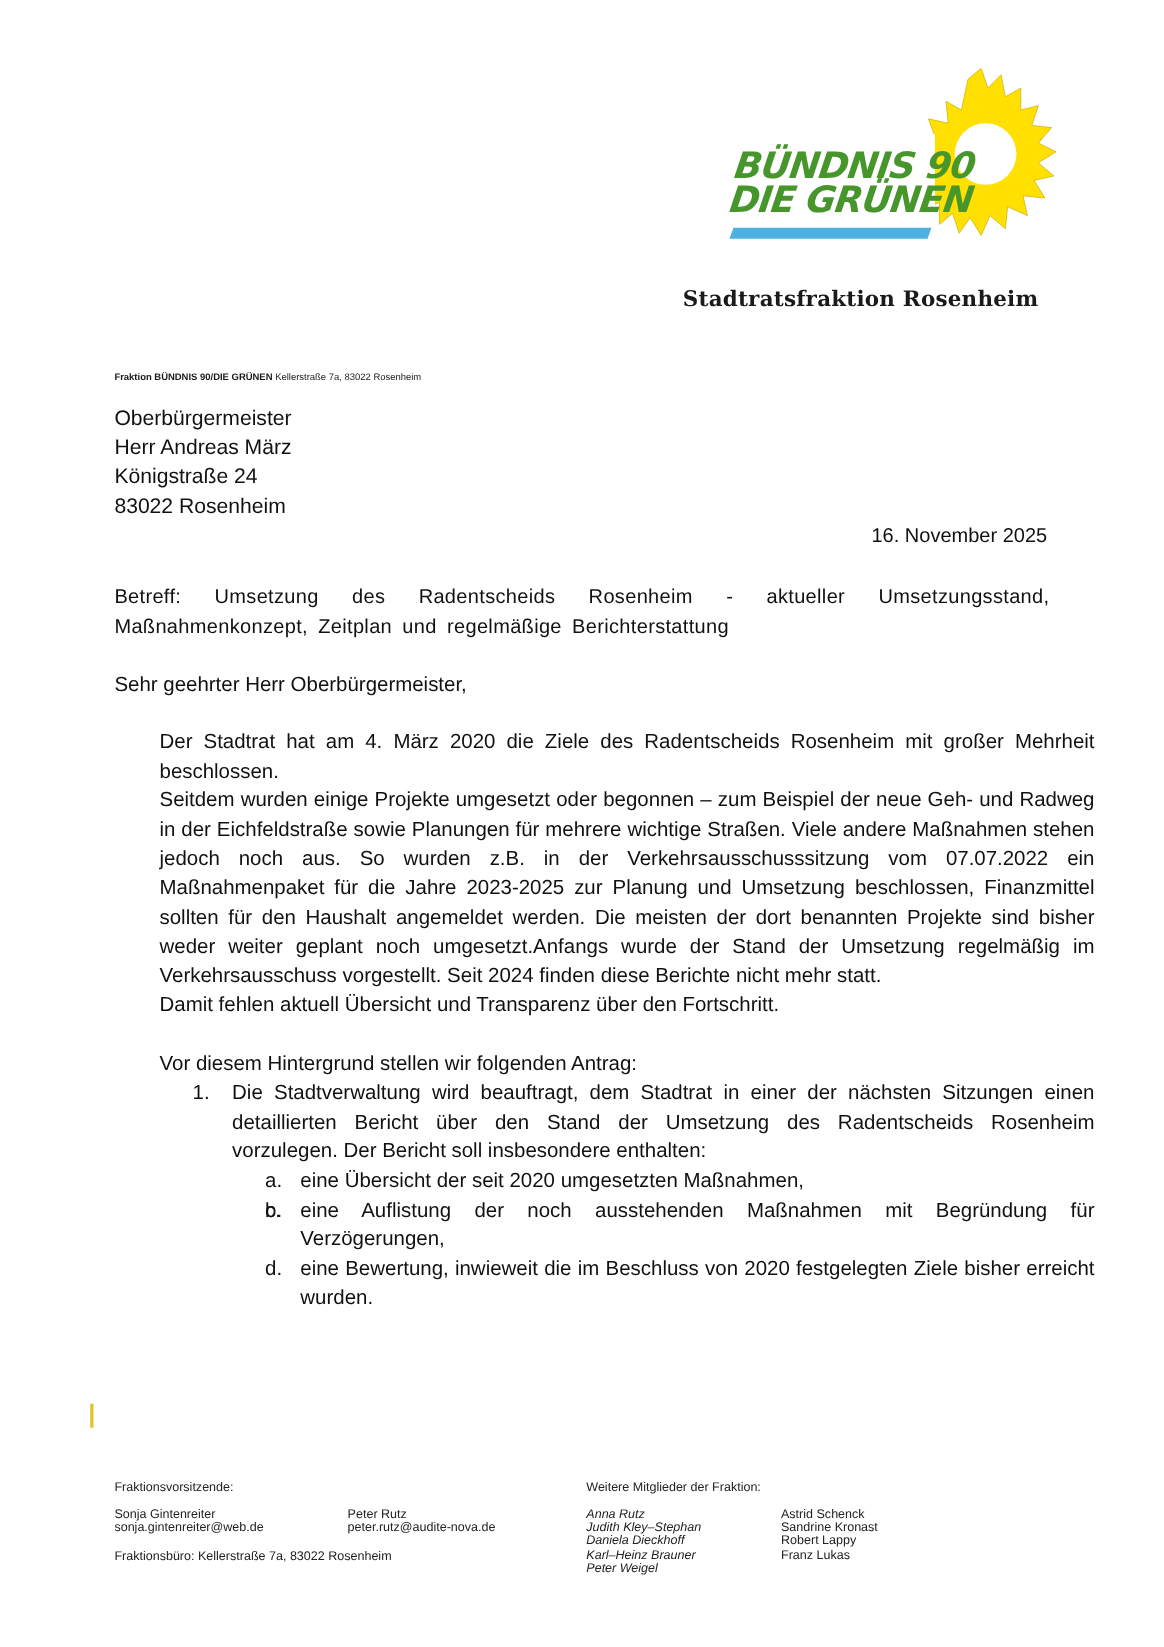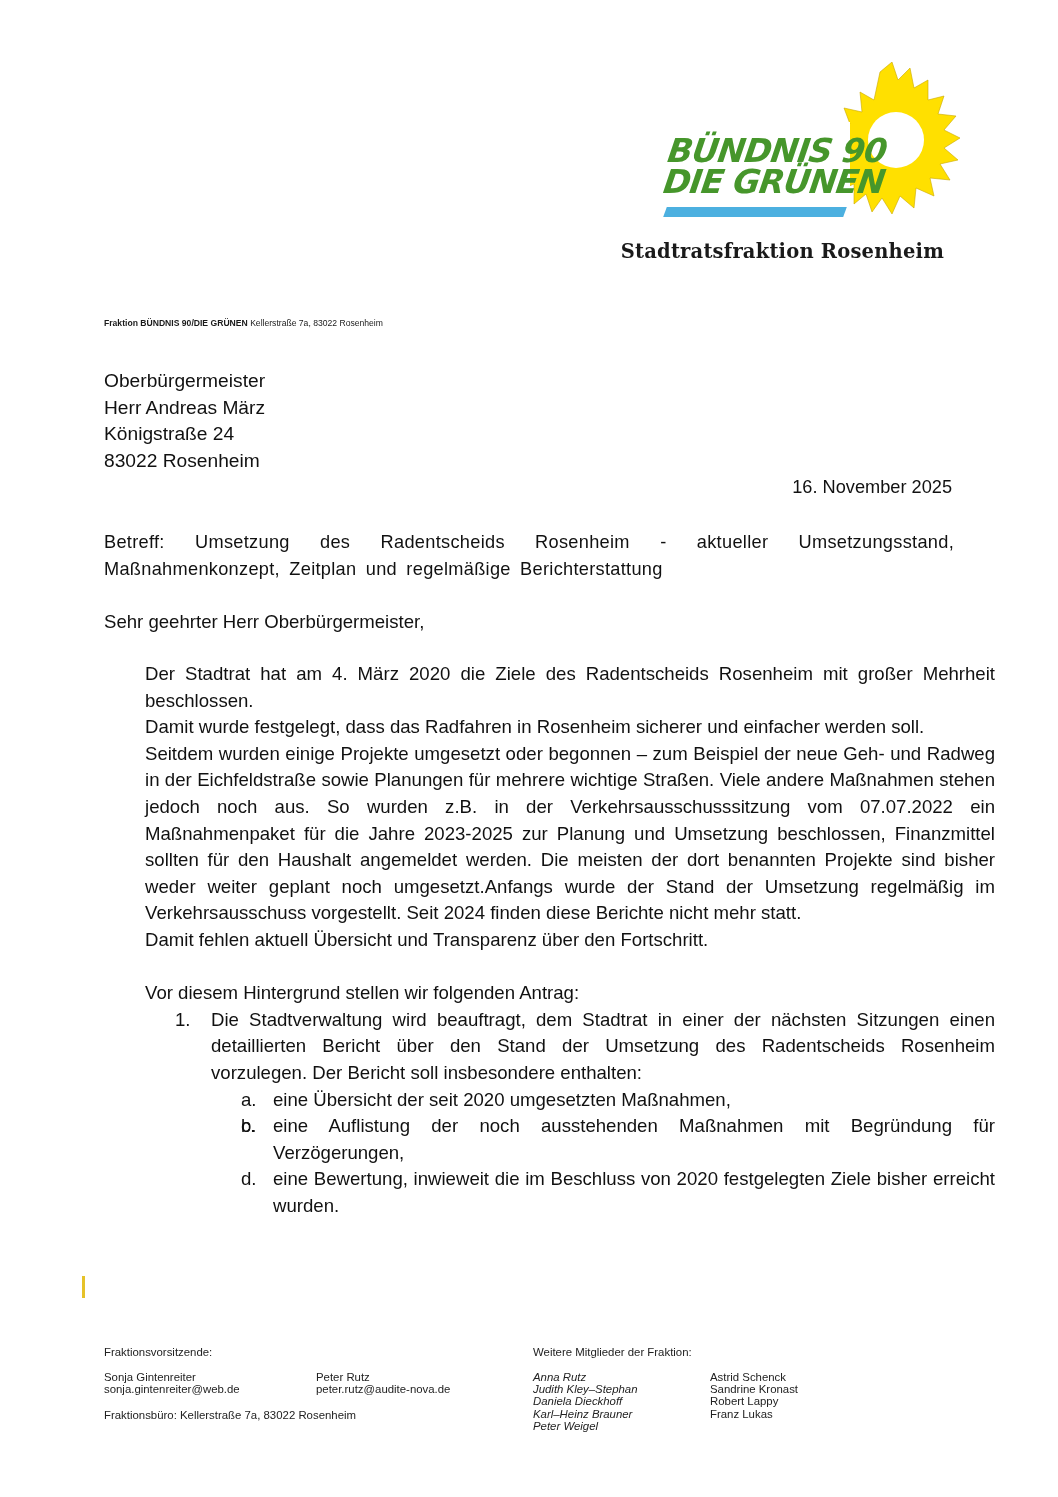--- a/index.html
+++ b/index.html
@@ -9,24 +9,24 @@
 
   
   .logo { left: 660px; top: 62px; width: 300px; height: 170px; }
   .logo-text { position: absolute; left: 6px; top: 73px; font-family: "DejaVu Sans", sans-serif;
                font-weight: bold; font-style: italic; color: #46962b; font-size: 33px;
                line-height: 31px; letter-spacing: -1px; transform: skewX(-8deg); }
   .logo-bar { position: absolute; left: 5px; top: 145px; width: 180px; height: 10px;
               background: #4cb0e0; transform: skewX(-20deg); }
   .sunflower { position: absolute; left: 150px; top: 0px; width: 150px; height: 170px; }
 
-  .faction-title { right: 114px; top: 240px; font-family: "DejaVu Serif", serif; font-weight: bold;
+  .faction-title { right: 114px; top: 260px; font-family: "DejaVu Serif", serif; font-weight: bold;
                    font-size: 19.5px; color: #1a1a1a; letter-spacing: 0.2px; }
 
-  .sender-line { left: 104px; top: 318px; font-family: "Liberation Sans", sans-serif; font-size: 8.6px; color: #1a1a1a; }
+  .sender-line { left: 104px; top: 337px; font-family: "Liberation Sans", sans-serif; font-size: 8.6px; color: #1a1a1a; }
   .sender-line b { font-weight: bold; }
 
   .address { left: 104px; top: 368px; font-family: "Liberation Sans", sans-serif; font-size: 19.2px;
              line-height: 26.6px; color: #111; }
   .address div { white-space: nowrap; }
 
   .date { right: 106px; top: 477px; font-size: 18.2px; color: #111; }
 
   .content { left: 104px; width: 850px; font-size: 18.6px; line-height: 26.6px; color: #111; }
   .subject { top: 529px; font-weight: normal; text-align: justify; text-align-last: left;
@@ -90,21 +90,20 @@
 </div>
 
 <div class="abs date">16. November 2025</div>
 
 <div class="abs content subject">Betreff: Umsetzung des Radentscheids Rosenheim - aktueller Umsetzungsstand, Maßnahmenkonzept, Zeitplan und regelmäßige Berichterstattung</div>
 
 <div class="abs content salutation">Sehr geehrter Herr Oberbürgermeister,</div>
 
 <div class="abs content body-text">
   <p class="p-last-left">Der Stadtrat hat am 4. März 2020 die Ziele des Radentscheids Rosenheim mit großer Mehrheit beschlossen.</p>
-  <p class="p-last-left">Damit wurde festgelegt, dass das Radfahren in Rosenheim sicherer und einfacher werden soll.</p>
   <p class="p-last-left">Seitdem wurden einige Projekte umgesetzt oder begonnen – zum Beispiel der neue Geh- und Radweg in der Eichfeldstraße sowie Planungen für mehrere wichtige Straßen. Viele andere Maßnahmen stehen jedoch noch aus. So wurden z.B. in der Verkehrsausschusssitzung vom 07.07.2022 ein Maßnahmenpaket für die Jahre 2023-2025 zur Planung und Umsetzung beschlossen, Finanzmittel sollten für den Haushalt angemeldet werden. Die meisten der dort benannten Projekte sind bisher weder weiter geplant noch umgesetzt.Anfangs wurde der Stand der Umsetzung regelmäßig im Verkehrsausschuss vorgestellt. Seit 2024 finden diese Berichte nicht mehr statt.</p>
   <p class="p-last-left">Damit fehlen aktuell Übersicht und Transparenz über den Fortschritt.</p>
   <div class="spacer"></div>
   <p class="p-last-left">Vor diesem Hintergrund stellen wir folgenden Antrag:</p>
   <ol class="list-top">
     <li class="li-1">
       <span class="li-num">1.</span>
       <div class="p-last-left">Die Stadtverwaltung wird beauftragt, dem Stadtrat in einer der nächsten Sitzungen einen detaillierten Bericht über den Stand der Umsetzung des Radentscheids Rosenheim vorzulegen. Der Bericht soll insbesondere enthalten:</div>
       <ol class="sublist">
         <li class="sub-li p-last-left">

